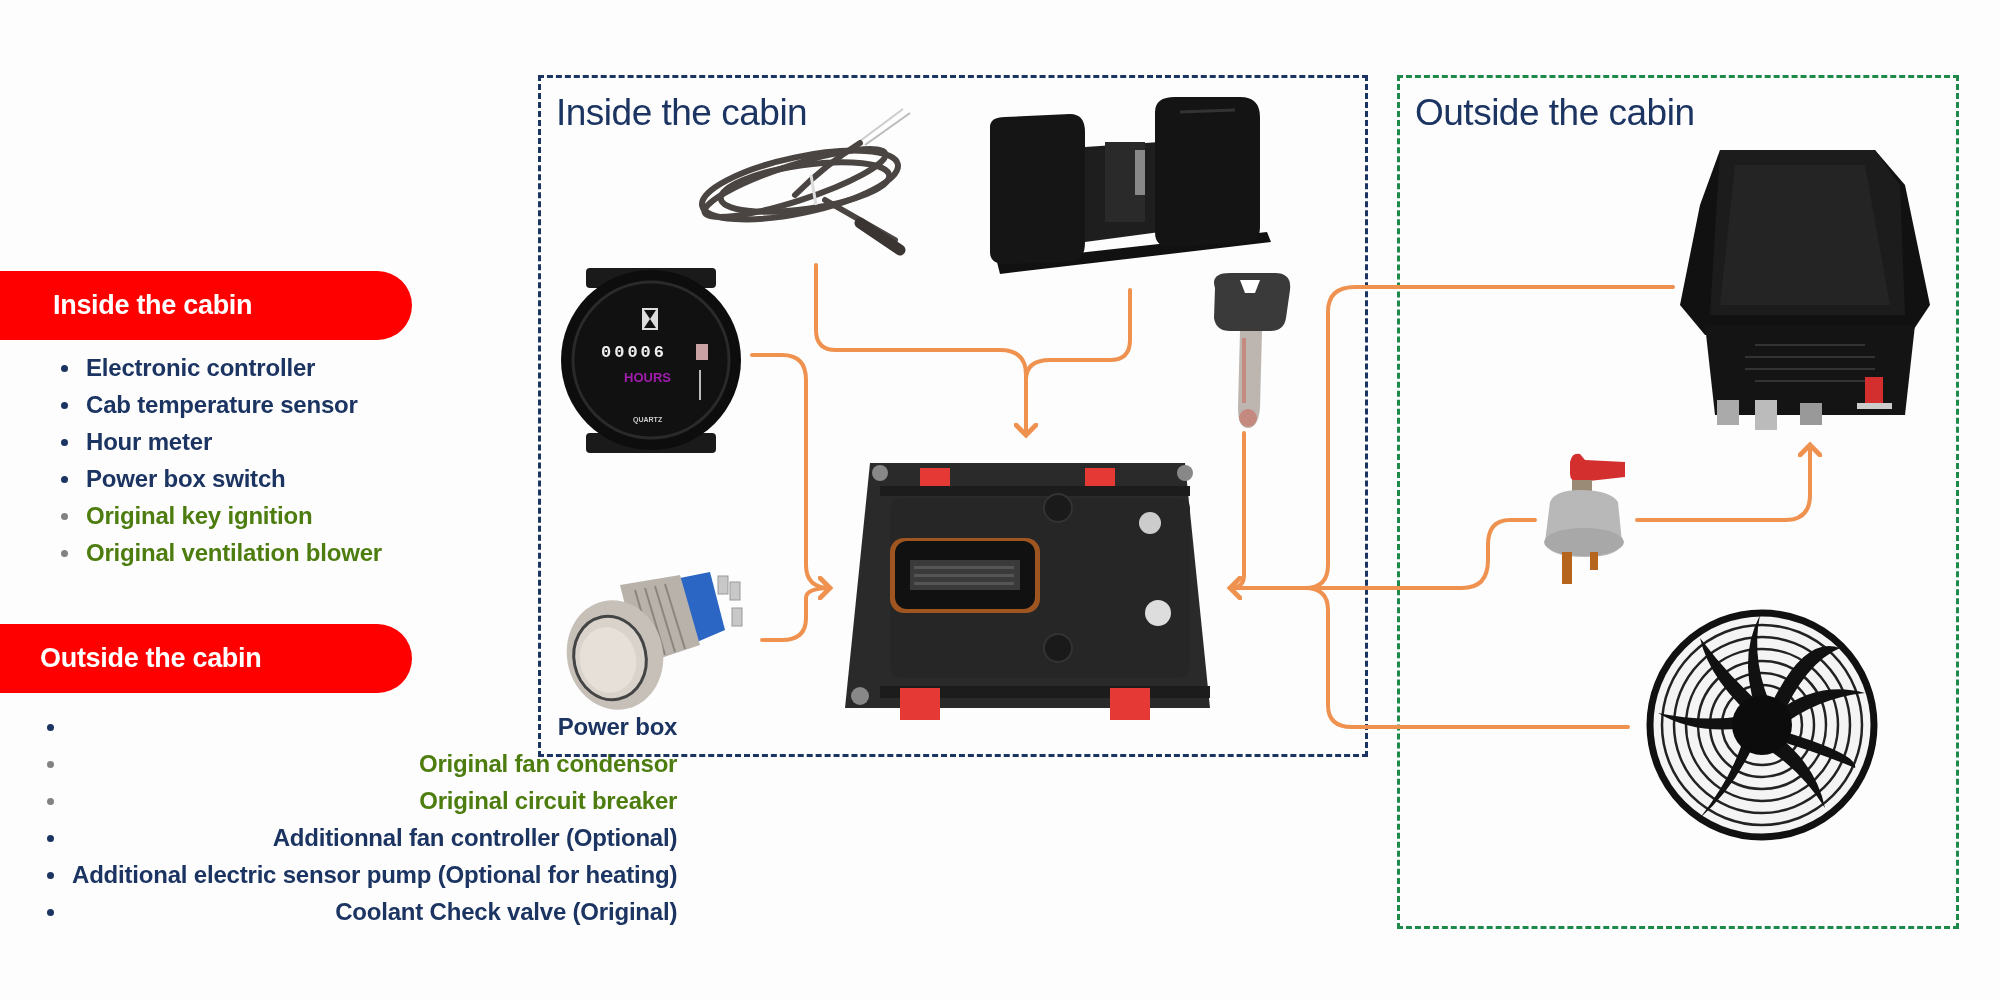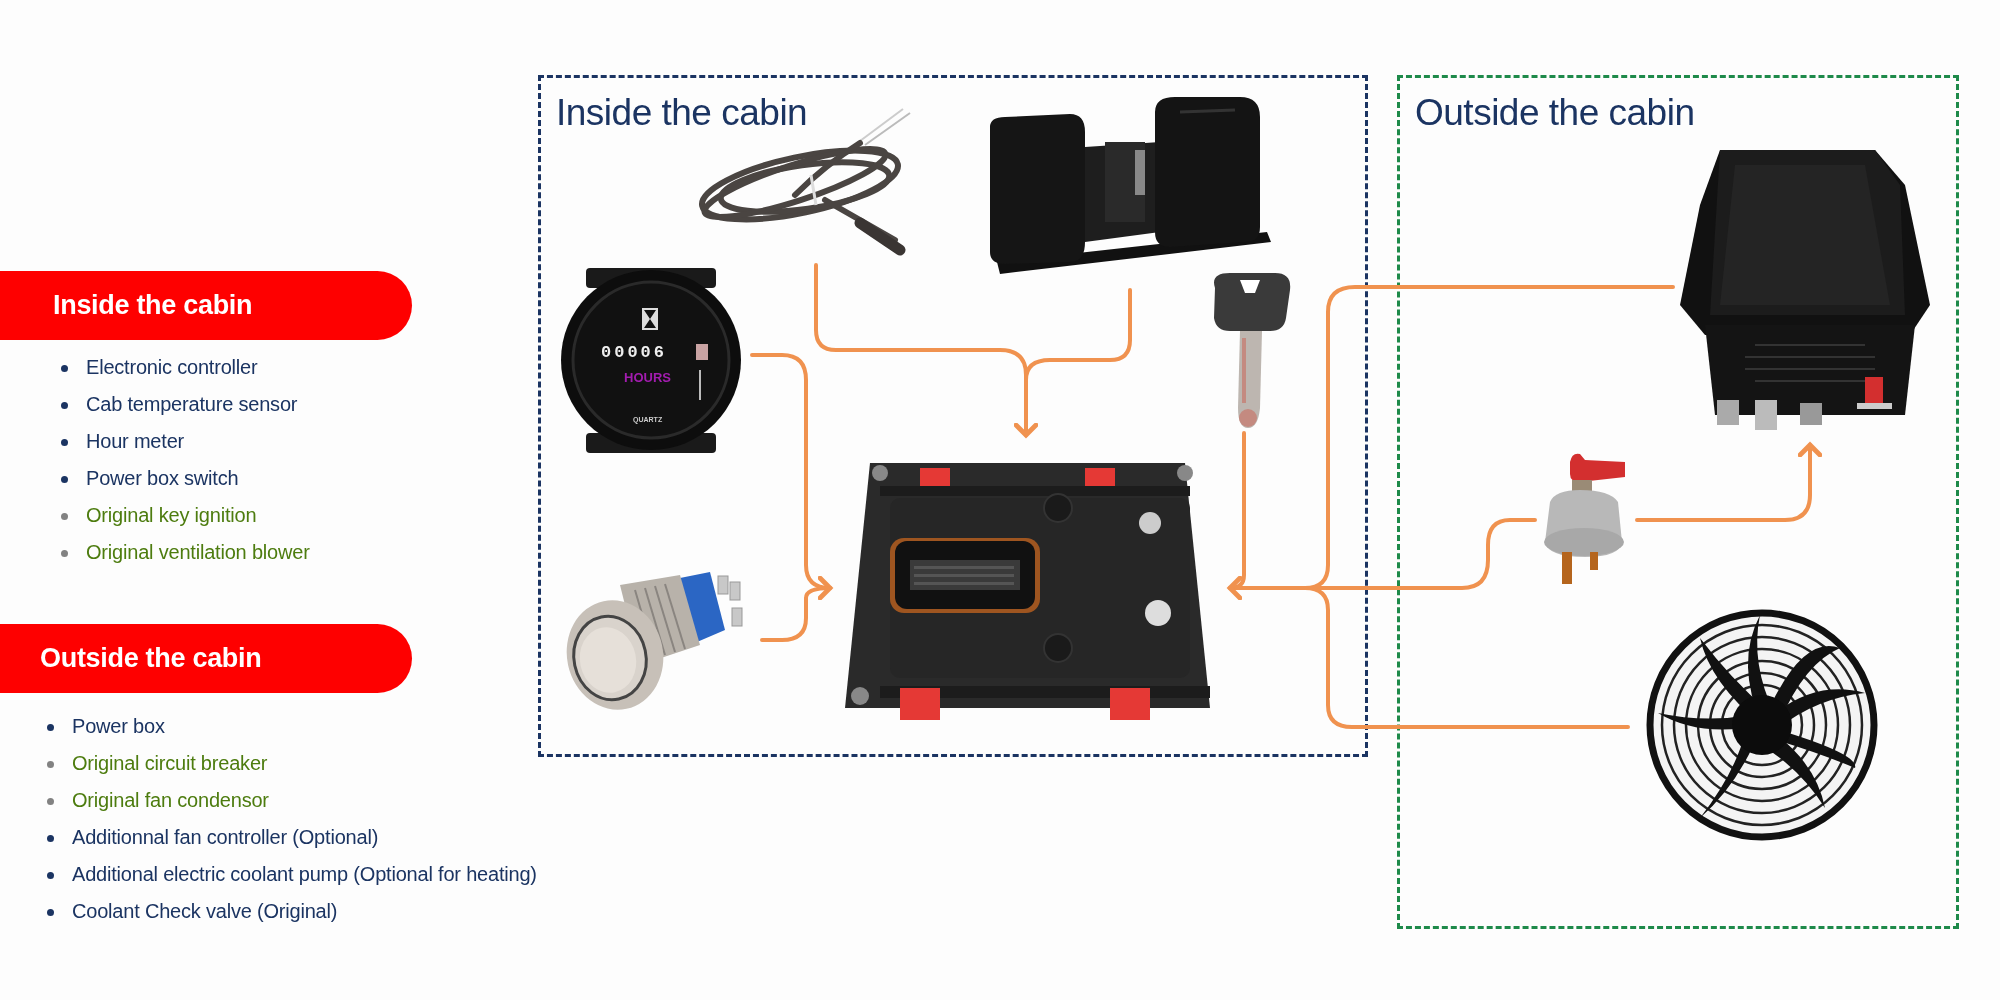--- a/index.html
+++ b/index.html
@@ -12,29 +12,29 @@
     position: absolute; left: 0; width: 412px; height: 69px;
     background: #fe0000; border-radius: 0 36px 36px 0;
     color: #fff; font-weight: bold; font-size: 27px;
     display: flex; align-items: center; box-sizing: border-box;
     letter-spacing: -0.3px;
   }
   #banner-inside { top: 271px; padding-left: 53px; }
   #banner-outside { top: 624px; padding-left: 40px; }
   ul.items {
     position: absolute; margin: 0; padding: 0; list-style: none;
-    font-size: 20px; font-weight: normal; letter-spacing: -0.2px;
+    font-size: 24px; font-weight: bold; letter-spacing: -0.2px;
   }
   ul.items li { height: 37px; line-height: 37px; position: relative; padding-left: 27px; white-space: nowrap; }
   ul.items li::before {
     content: ""; position: absolute; left: 2px; top: 16px;
     width: 7px; height: 7px; border-radius: 50%; background: currentColor;
   }
   #list-inside { left: 59px; top: 349px; }
-  #list-outside { left: 45px; top: 708px; }
+  #list-outside { left: 45px; top: 708px; text-align: right; }
   .c-primary { color: #1b3462; }
   .c-muted { color: #4d7c0f; }
   .c-muted::before { background: #828282 !important; }
 
   .zone {
     position: absolute; box-sizing: border-box; border-style: dashed; border-width: 3px;
   }
   #zone-inside { left: 538px; top: 75px; width: 830px; height: 682px; border-color: #1b3462; }
   #zone-outside { left: 1397px; top: 75px; width: 562px; height: 854px; border-color: #1e8a4a; }
   .zone-title {
@@ -60,24 +60,24 @@
   <li class="c-primary">Power box switch</li>
   <li class="c-muted">Original key ignition</li>
   <li class="c-muted">Original ventilation blower</li>
 </ul>
 
 <div id="banner-outside" class="banner">
   <span>Outside the cabin</span>
 </div>
 <ul id="list-outside" class="items">
   <li class="c-primary">Power box</li>
+  <li class="c-muted">Original fan condensor</li>
   <li class="c-muted">Original circuit breaker</li>
-  <li class="c-muted">Original fan condensor</li>
   <li class="c-primary">Additionnal fan controller (Optional)</li>
-  <li class="c-primary">Additional electric coolant pump (Optional for heating)</li>
+  <li class="c-primary">Additional electric sensor pump (Optional for heating)</li>
   <li class="c-primary">Coolant Check valve (Original)</li>
 </ul>
 
 <div id="zone-inside" class="zone">
   <div class="zone-title">Inside the cabin</div>
 </div>
 <div id="zone-outside" class="zone">
   <div class="zone-title">Outside the cabin</div>
 </div>
 

